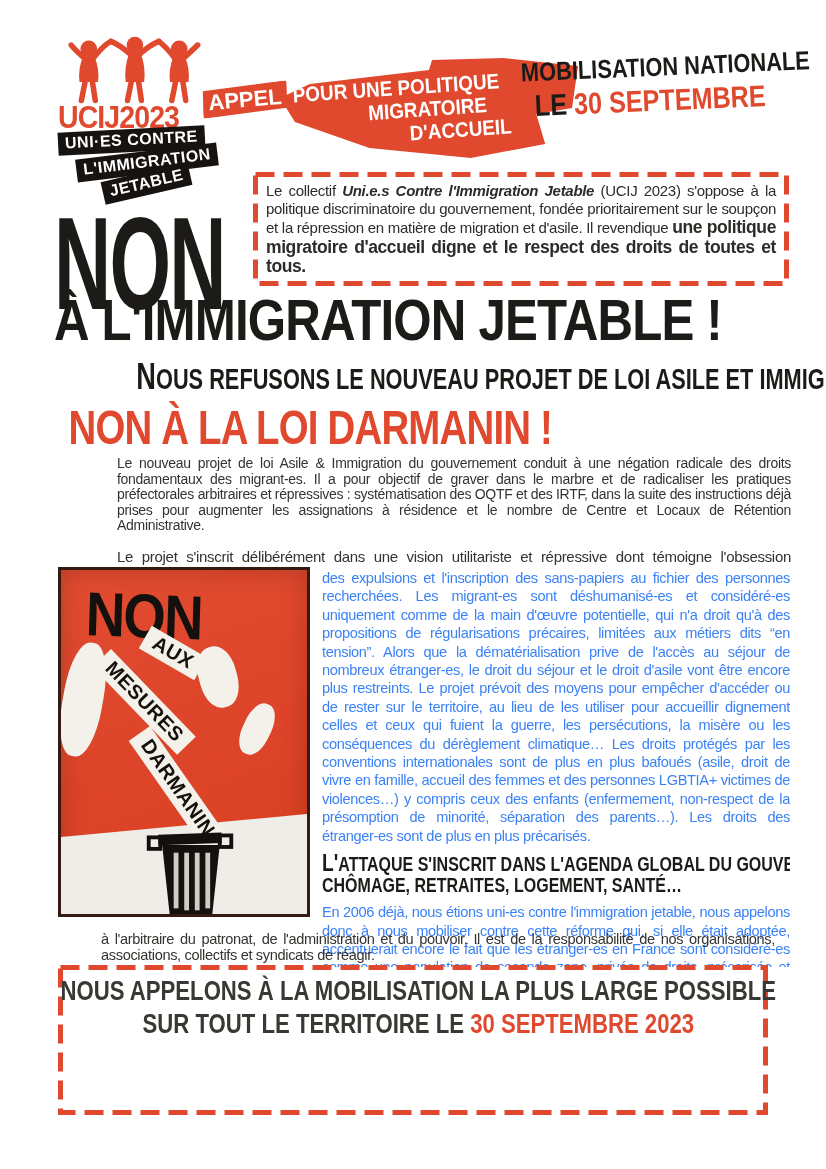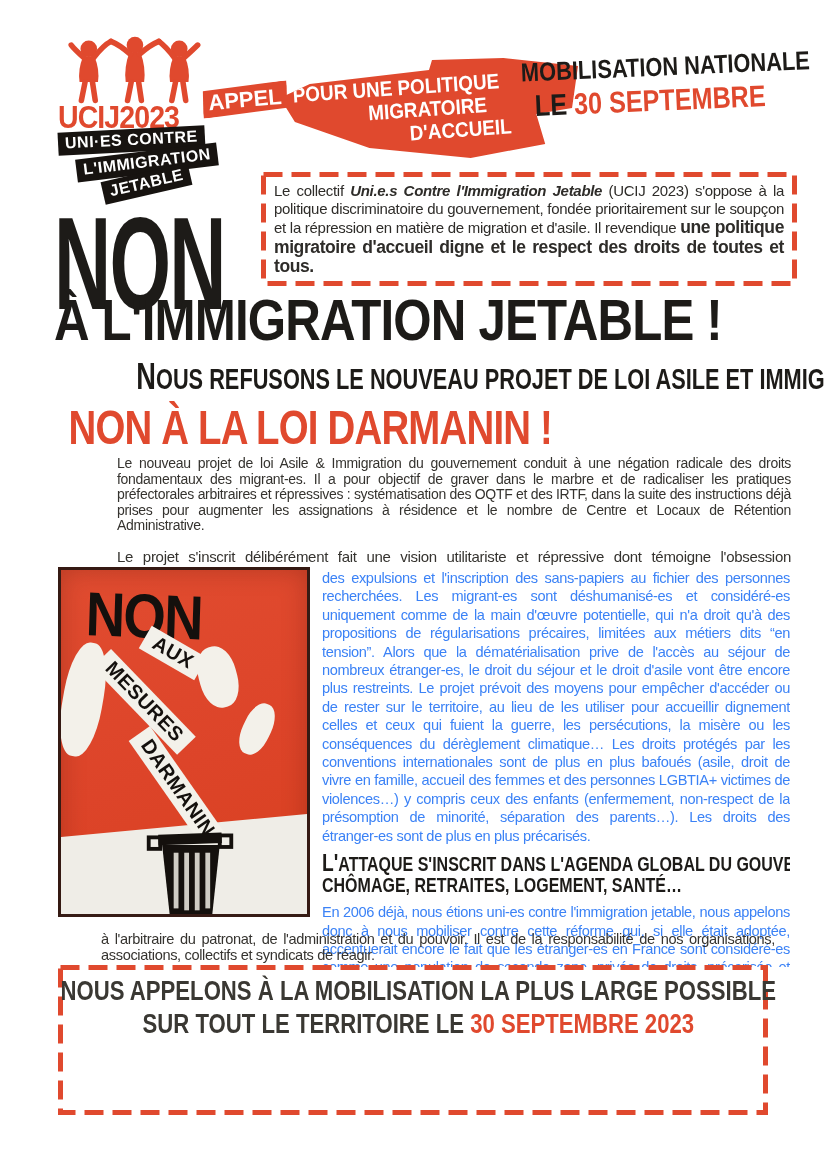--- a/index.html
+++ b/index.html
@@ -35,21 +35,21 @@
   .b1 { left:14px; top:16px; } .b2 { left:88px; top:39px; } .b3 { left:128px; top:62px; }
   .mobilisation { left:494px; top:52px; width:312px; transform:rotate(-2.5deg); text-align:center; }
   .m1 { font-size:26px; font-weight:bold; color:#1d1b18; white-space:nowrap;
         display:inline-block; transform:scaleX(0.84); transform-origin:50% 50%; }
   .m2 { margin-top:1px; font-size:30px; font-weight:bold; white-space:nowrap;
         display:inline-block; transform:scaleX(0.84); transform-origin:50% 50%; color:#1d1b18; }
   .red { color:#e0492e; }
 
   
   .dash { position:absolute; left:0; top:0; pointer-events:none; }
-  .intro-box { left:260px; top:171px; width:538px; height:116px; }
+  .intro-box { left:252px; top:171px; width:538px; height:116px; }
   .intro-text { position:relative; padding:11px 14px 8px; font-size:15px; line-height:18.2px;
                 letter-spacing:-0.3px; text-align:justify; color:#2e2c29; }
   .intro-org { font-weight:bold; font-style:italic; }
   .intro-bold { font-weight:bold; font-size:17.5px; letter-spacing:-0.4px; }
 
   
   .h-non { left:54px; top:198px; font-size:132px; line-height:1; font-weight:bold; color:#1d1b18;
            transform:scaleX(0.60); transform-origin:0 0; letter-spacing:-3px; white-space:nowrap; }
   .h-rest { left:54px; top:291px; font-size:58px; line-height:1; font-weight:bold; color:#1d1b18;
             transform:scaleX(0.85); transform-origin:0 0; letter-spacing:-1px; white-space:nowrap; }
@@ -161,21 +161,21 @@
   <div class="abs h-non">NON</div>
   <div class="abs h-rest">À L'IMMIGRATION JETABLE !</div>
   <div class="center-row subhead-row">
     <span class="sx subhead">NOUS REFUSONS LE NOUVEAU PROJET DE LOI ASILE ET IMMIGRATION</span>
   </div>
   <div class="center-row redhead-row">
     <span class="sx redhead">NON À LA LOI DARMANIN !</span>
   </div>
 
   <p class="abs body-text para1">Le nouveau projet de loi Asile &amp; Immigration du gouvernement conduit à une négation radicale des droits fondamentaux des migrant-es. Il a pour objectif de graver dans le marbre et de radicaliser les pratiques préfectorales arbitraires et répressives : systématisation des OQTF et des IRTF, dans la suite des instructions déjà prises pour augmenter les assignations à résidence et le nombre de Centre et Locaux de Rétention Administrative.</p>
-  <p class="abs p2line1">Le projet s'inscrit délibérément fait une vision utilitariste et répressive dont témoigne l'obsession</p>
+  <p class="abs p2line1">Le projet s'inscrit délibérément dans une vision utilitariste et répressive dont témoigne l'obsession</p>
 
   <div class="abs artwork">
     <div class="aw-band"></div>
     <div class="aw-blob blob1"></div>
     <div class="aw-blob blob2"></div>
     <div class="aw-blob blob3"></div>
     <div class="aw-non">NON</div>
     <div class="aw-strip aw-aux">AUX</div>
     <div class="aw-strip aw-mesures">MESURES</div>
     <div class="aw-strip aw-darmanin">DARMANIN</div>

